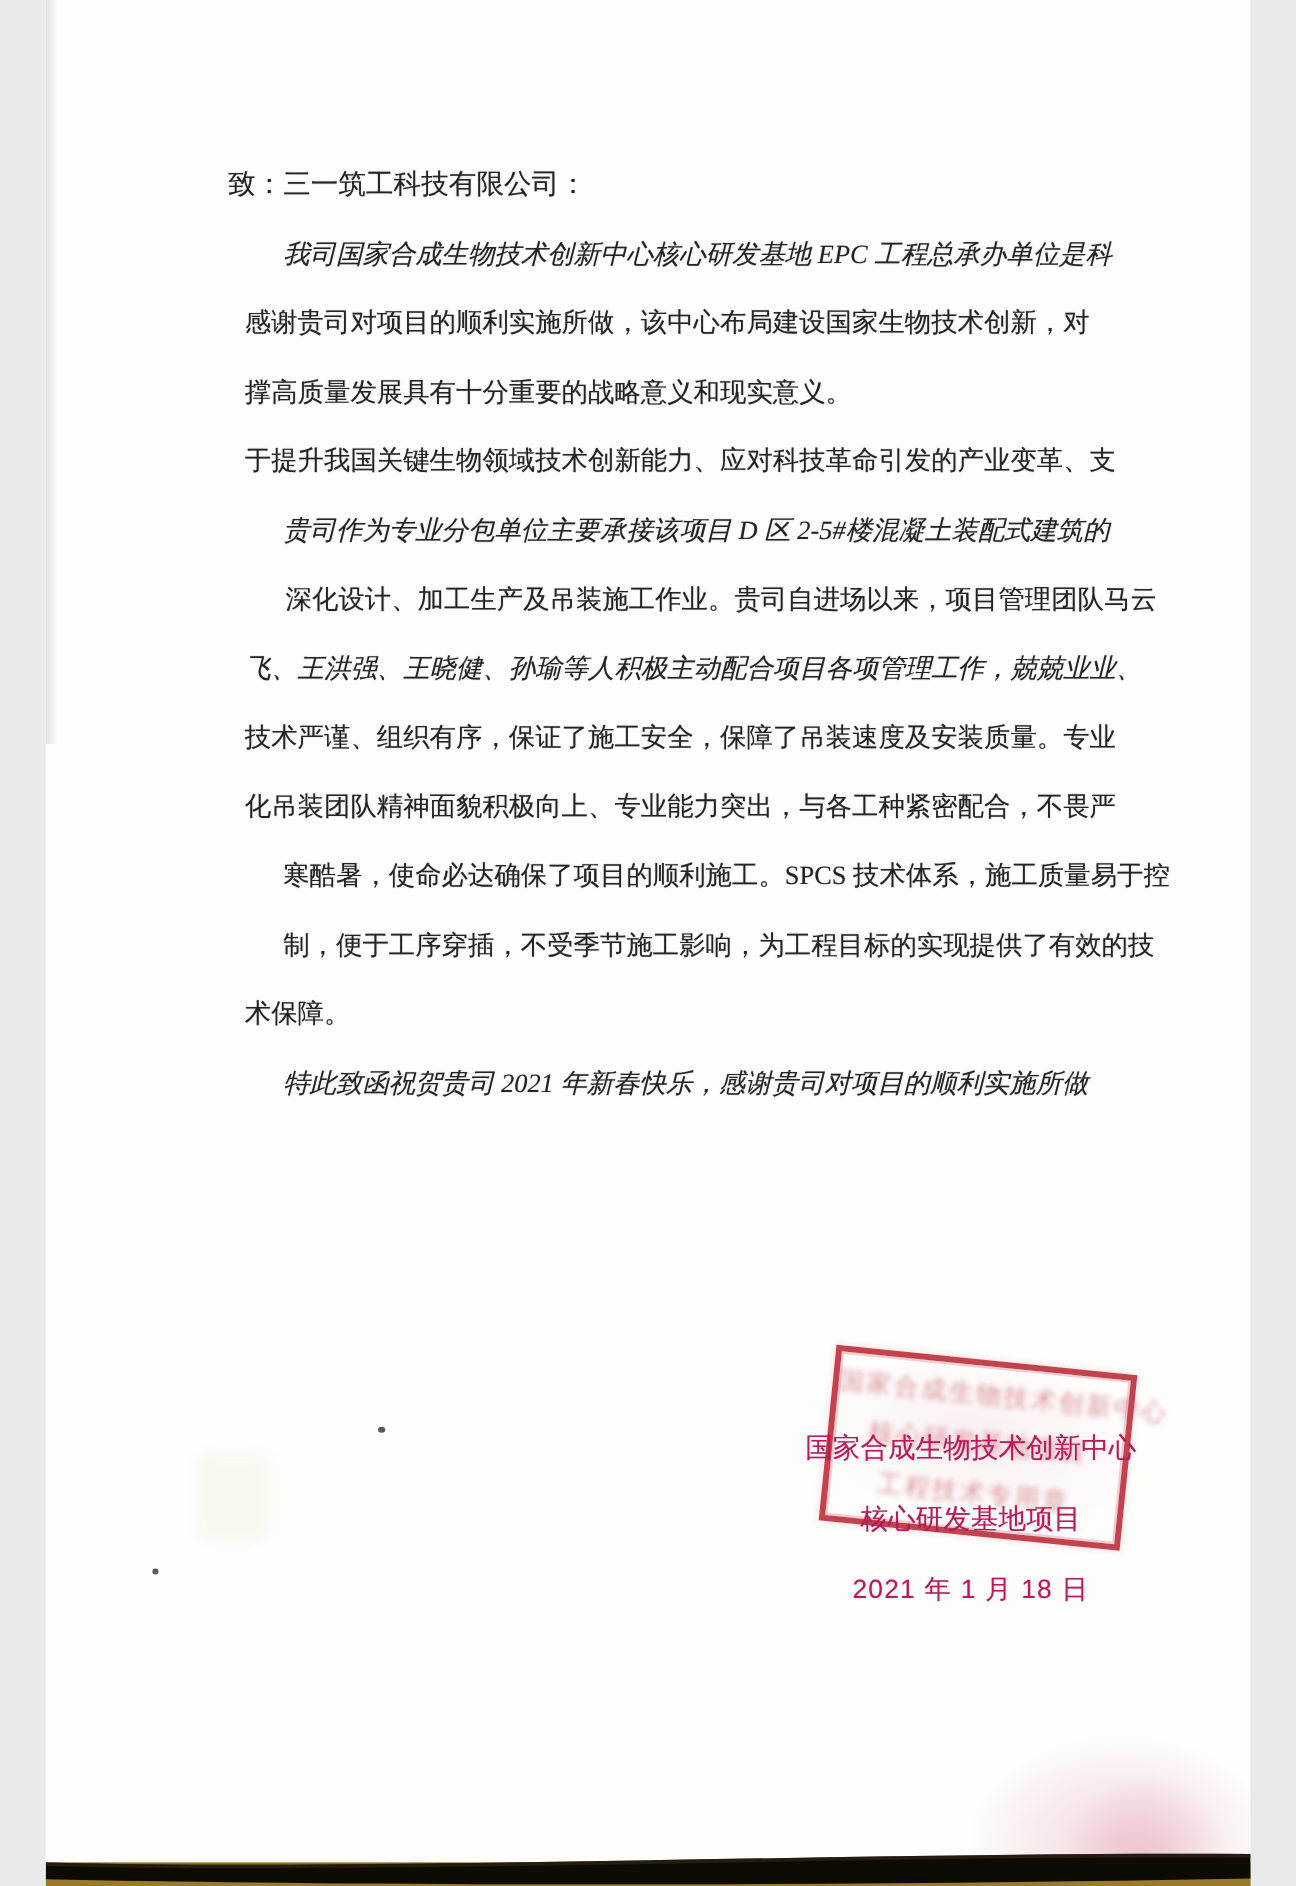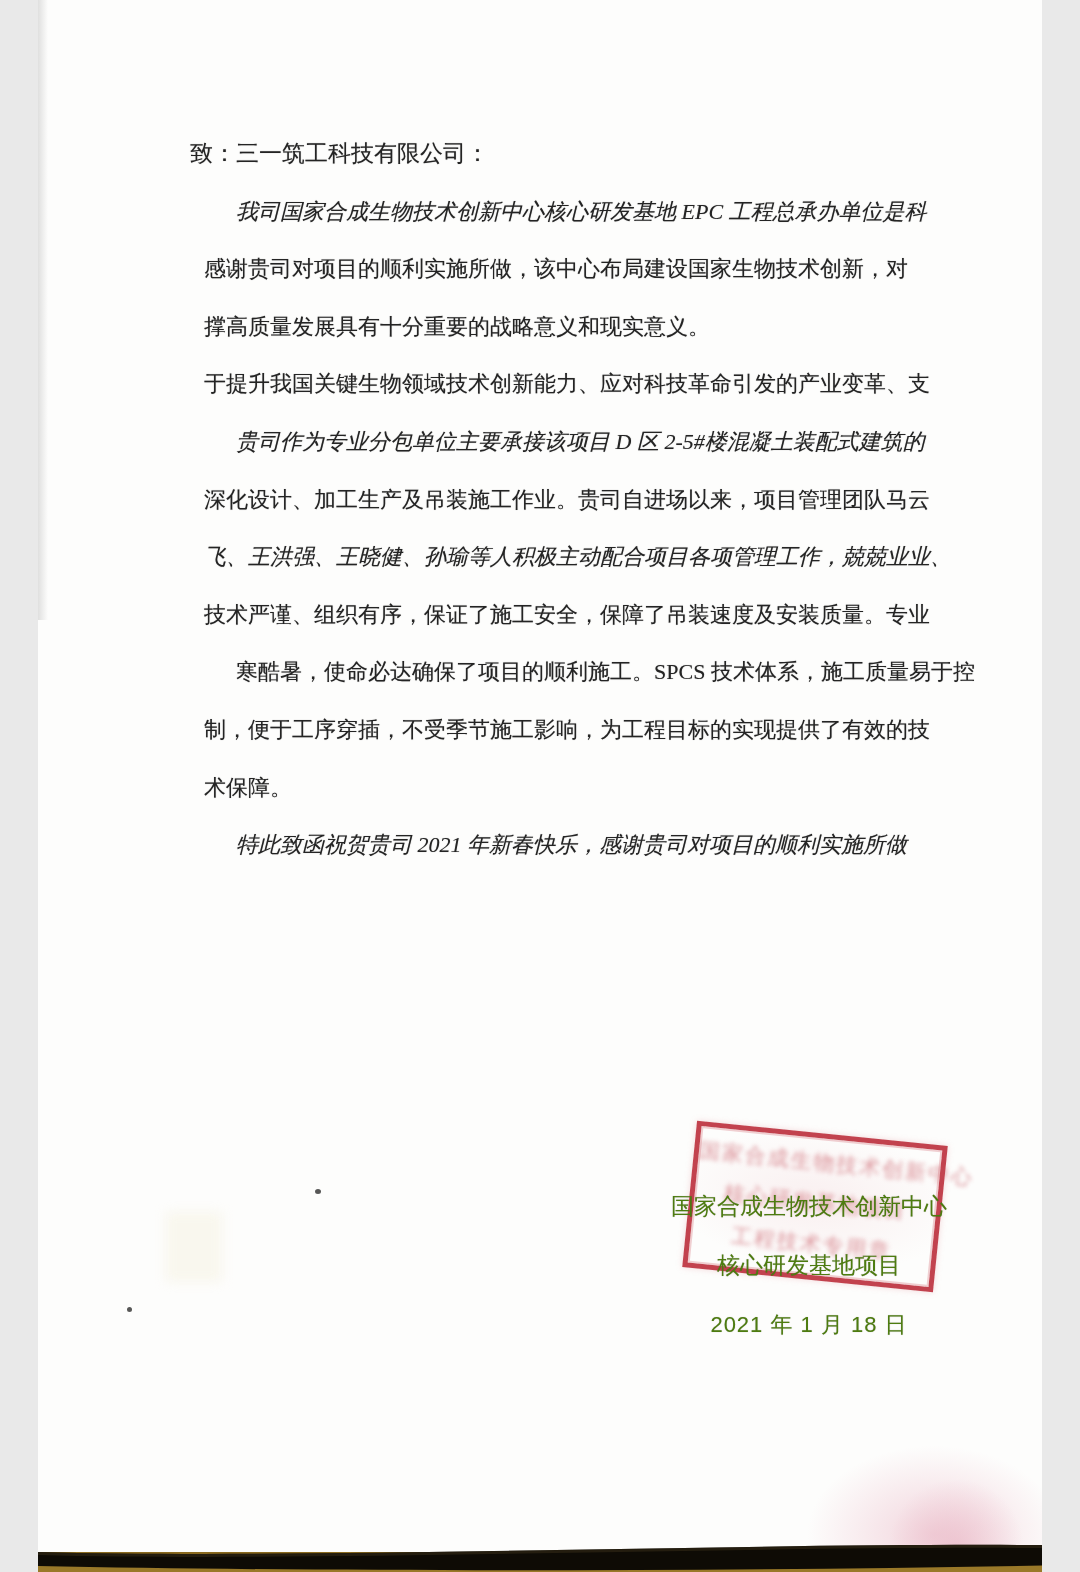--- a/index.html
+++ b/index.html
@@ -38,21 +38,21 @@
   }
   .salutation{margin-left:-14px;font-size:23px;white-space:nowrap;}
   .line{width:760px;white-space:nowrap;}
   .line.indent{padding-left:32px;box-sizing:border-box;font-style:italic;}
 
   
   .signature{
     position:absolute;left:541px;top:1177px;width:460px;
     text-align:center;font-size:23px;line-height:59px;
     font-family:"Liberation Sans","DejaVu Sans",sans-serif;
-    color:#4d7c0f;z-index:3;
+    color:#be185d;z-index:3;
     text-shadow:0 0 1px rgba(20,20,20,.3);
   }
   .signature .date{font-size:22px;letter-spacing:1px;}
 
   
   .stamp{
     position:absolute;left:651px;top:1133px;width:252px;height:147px;
     border:5px solid #c2424e;box-sizing:border-box;
     transform:rotate(5.8deg);z-index:2;
     box-shadow:inset 0 0 0 2px rgba(216,120,130,.35),0 0 6px rgba(226,150,158,.35);
@@ -78,25 +78,26 @@
   <div class="speck s2"></div>
 
   <div class="letter">
     <div class="salutation">致：三一筑工科技有限公司：</div>
 
   <div class="line indent fill" style="letter-spacing: 0px;">我司国家合成生物技术创新中心核心研发基地 EPC 工程总承办单位是科</div>
       <div class="line fill" style="letter-spacing: 0px;">感谢贵司对项目的顺利实施所做，该中心布局建设国家生物技术创新，对</div>
       <div class="line">撑高质量发展具有十分重要的战略意义和现实意义。</div>
       <div class="line fill" style="letter-spacing: 0px;">于提升我国关键生物领域技术创新能力、应对科技革命引发的产业变革、支</div>
       <div class="line indent fill" style="letter-spacing: 0px;">贵司作为专业分包单位主要承接该项目 D 区 2-5#楼混凝土装配式建筑的</div>
-      <div class="line fill" style="letter-spacing: 0px;">深化设计、加工生产及吊装施工作业。贵司自进场以来，项目管理团队马云</div>
+      <div class="line fill" style="letter-spacing: 0px; text-align: right;">深化设计、加工生产及吊装施工作业。贵司自进场以来，项目管理团队马云</div>
       <div class="line fill" style="letter-spacing: 0px; font-style: italic;">飞、王洪强、王晓健、孙瑜等人积极主动配合项目各项管理工作，兢兢业业、</div>
       <div class="line fill" style="letter-spacing: 0px;">技术严谨、组织有序，保证了施工安全，保障了吊装速度及安装质量。专业</div>
+      <div class="line fill" style="letter-spacing: 0px;">化吊装团队精神面貌积极向上、专业能力突出，与各工种紧密配合，不畏严</div>
       <div class="line fill" style="letter-spacing: 0px; margin-left: 32px;">寒酷暑，使命必达确保了项目的顺利施工。SPCS 技术体系，施工质量易于控</div>
-      <div class="line fill" style="letter-spacing: 0px;">制，便于工序穿插，不受季节施工影响，为工程目标的实现提供了有效的技</div>
+      <div class="line fill" style="letter-spacing: 0px; margin-left: 32px;">制，便于工序穿插，不受季节施工影响，为工程目标的实现提供了有效的技</div>
       <div class="line">术保障。</div>
       <div class="line indent fill" style="letter-spacing: 0px;">特此致函祝贺贵司 2021 年新春快乐，感谢贵司对项目的顺利实施所做</div>
     </div>
 
   <div class="stamp">
 
   <div class="stamp-row" style="top: 10px;">国家合成生物技术创新中心</div>
       <div class="stamp-row" style="top: 50px;">核心研发基地项目</div>
       <div class="stamp-row" style="top: 92px;">工程技术专用章</div>
     </div>

